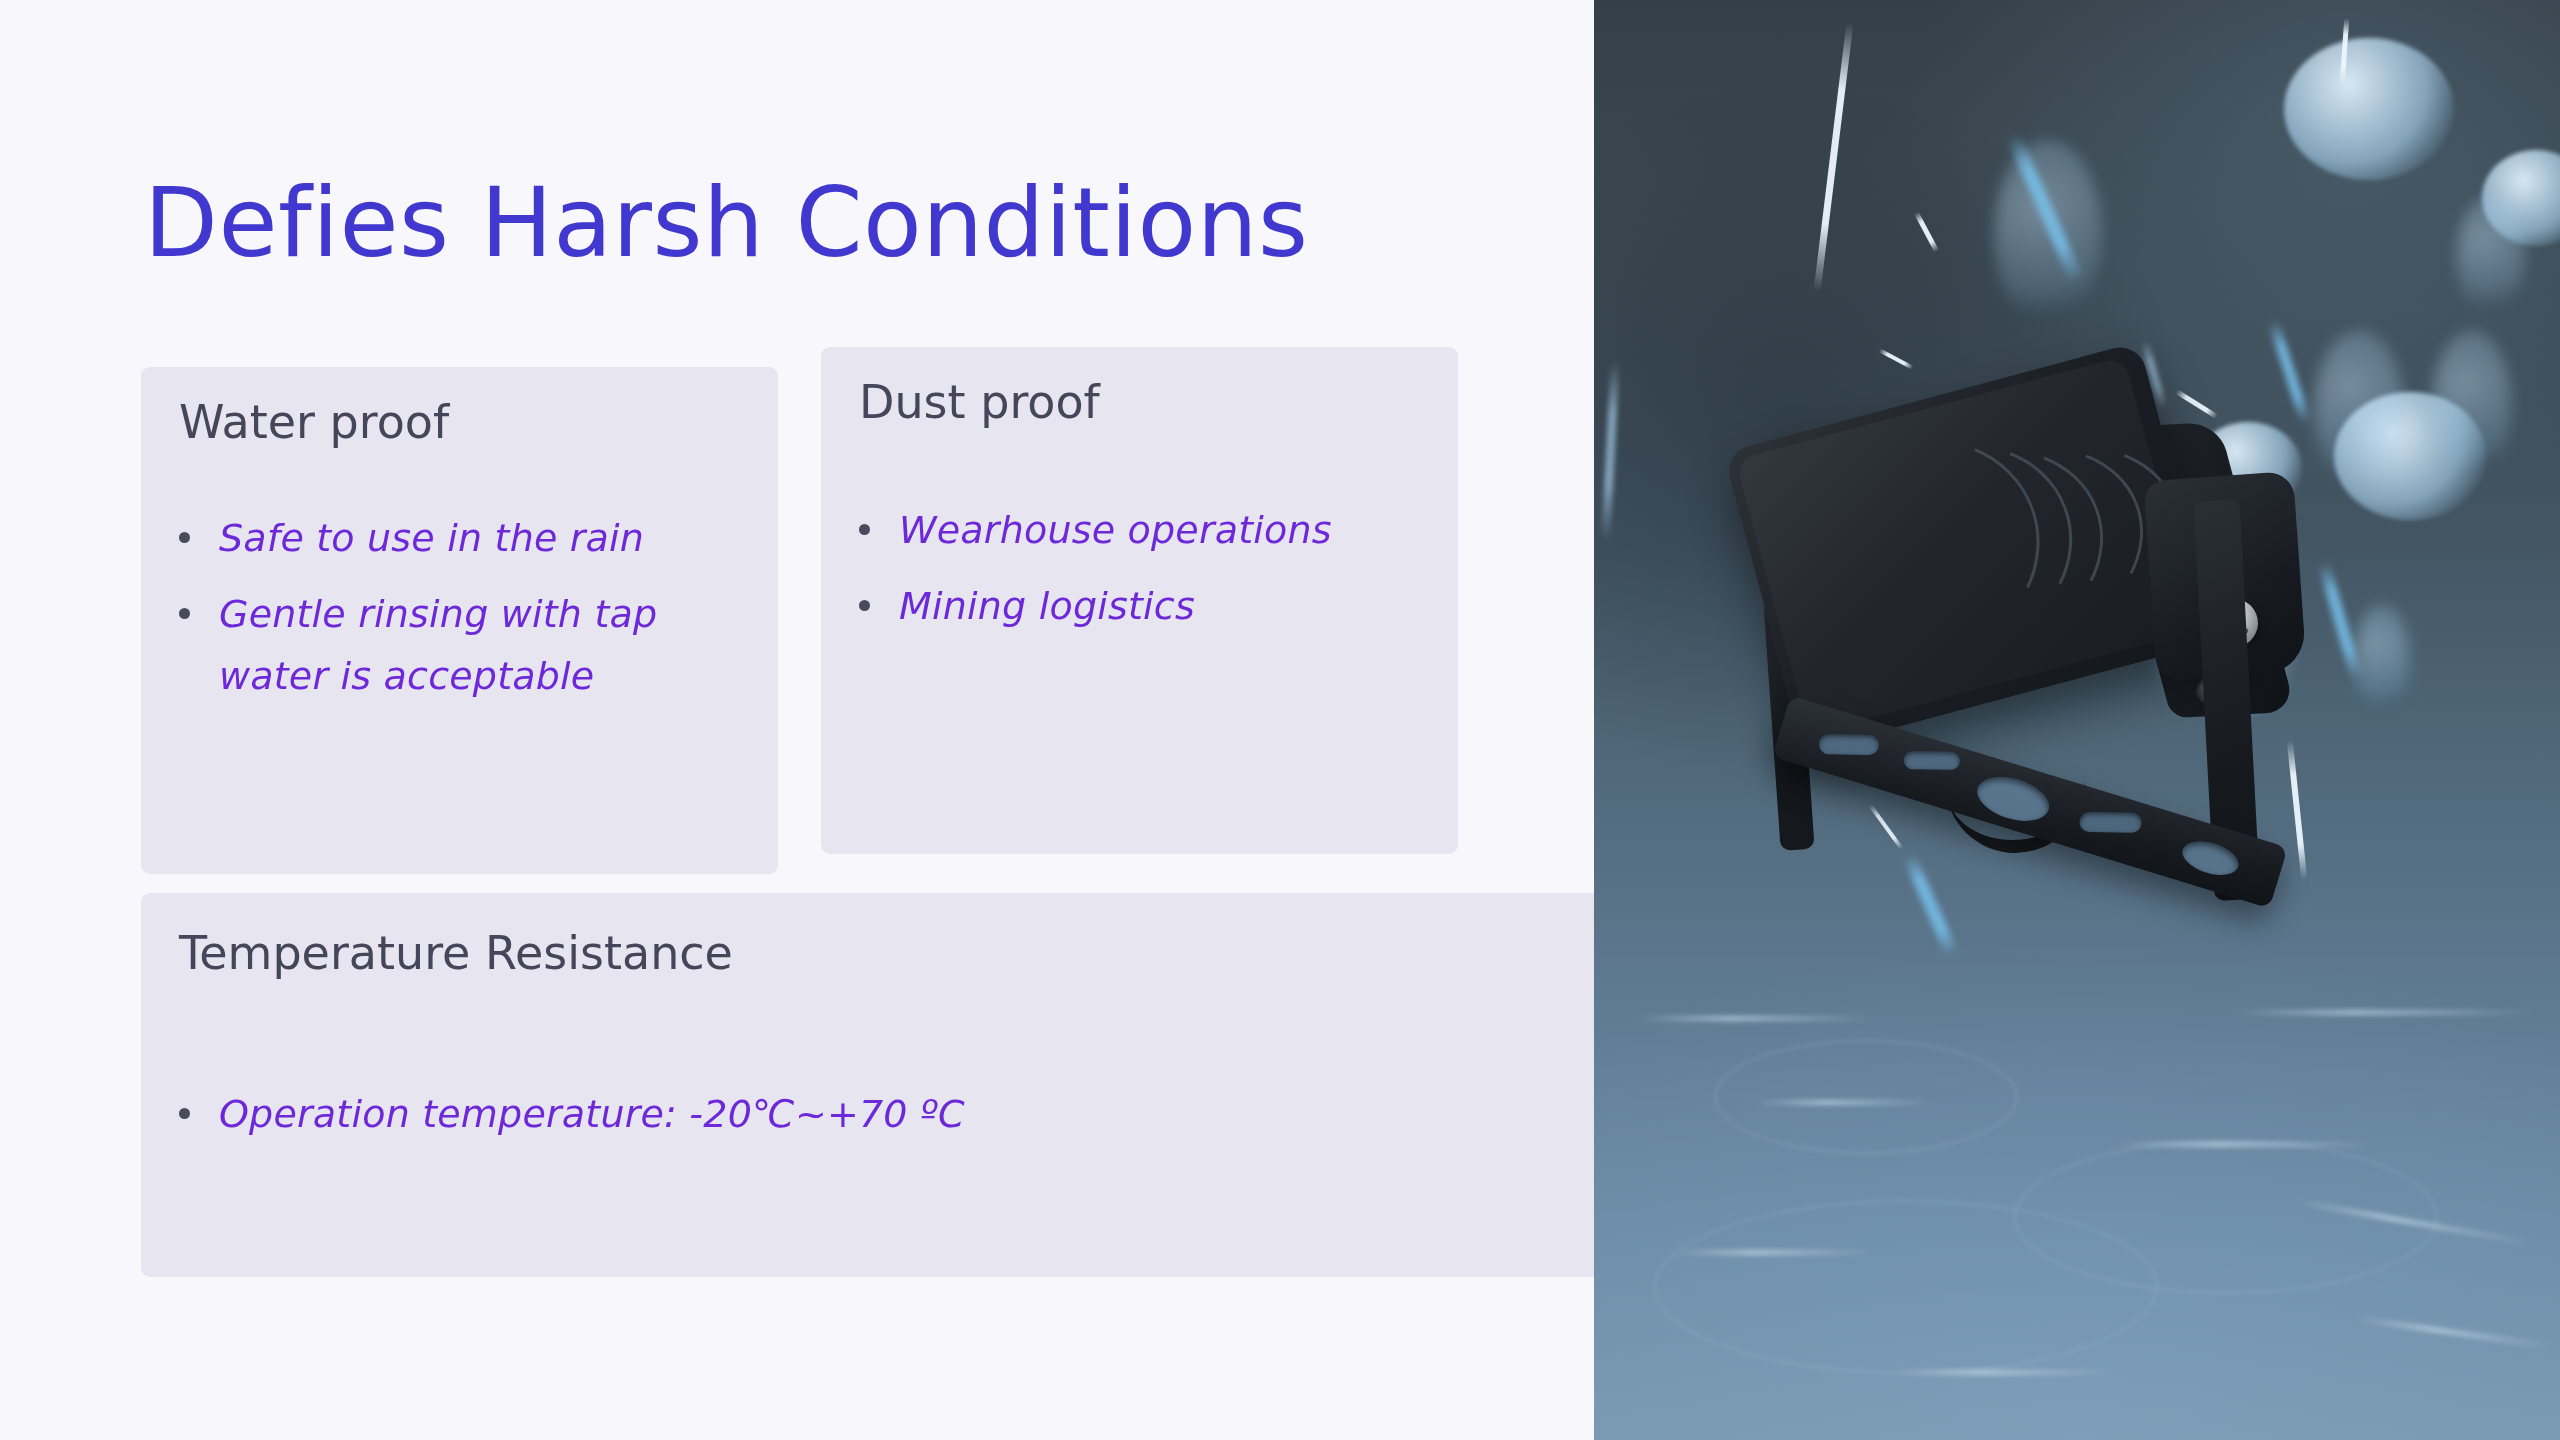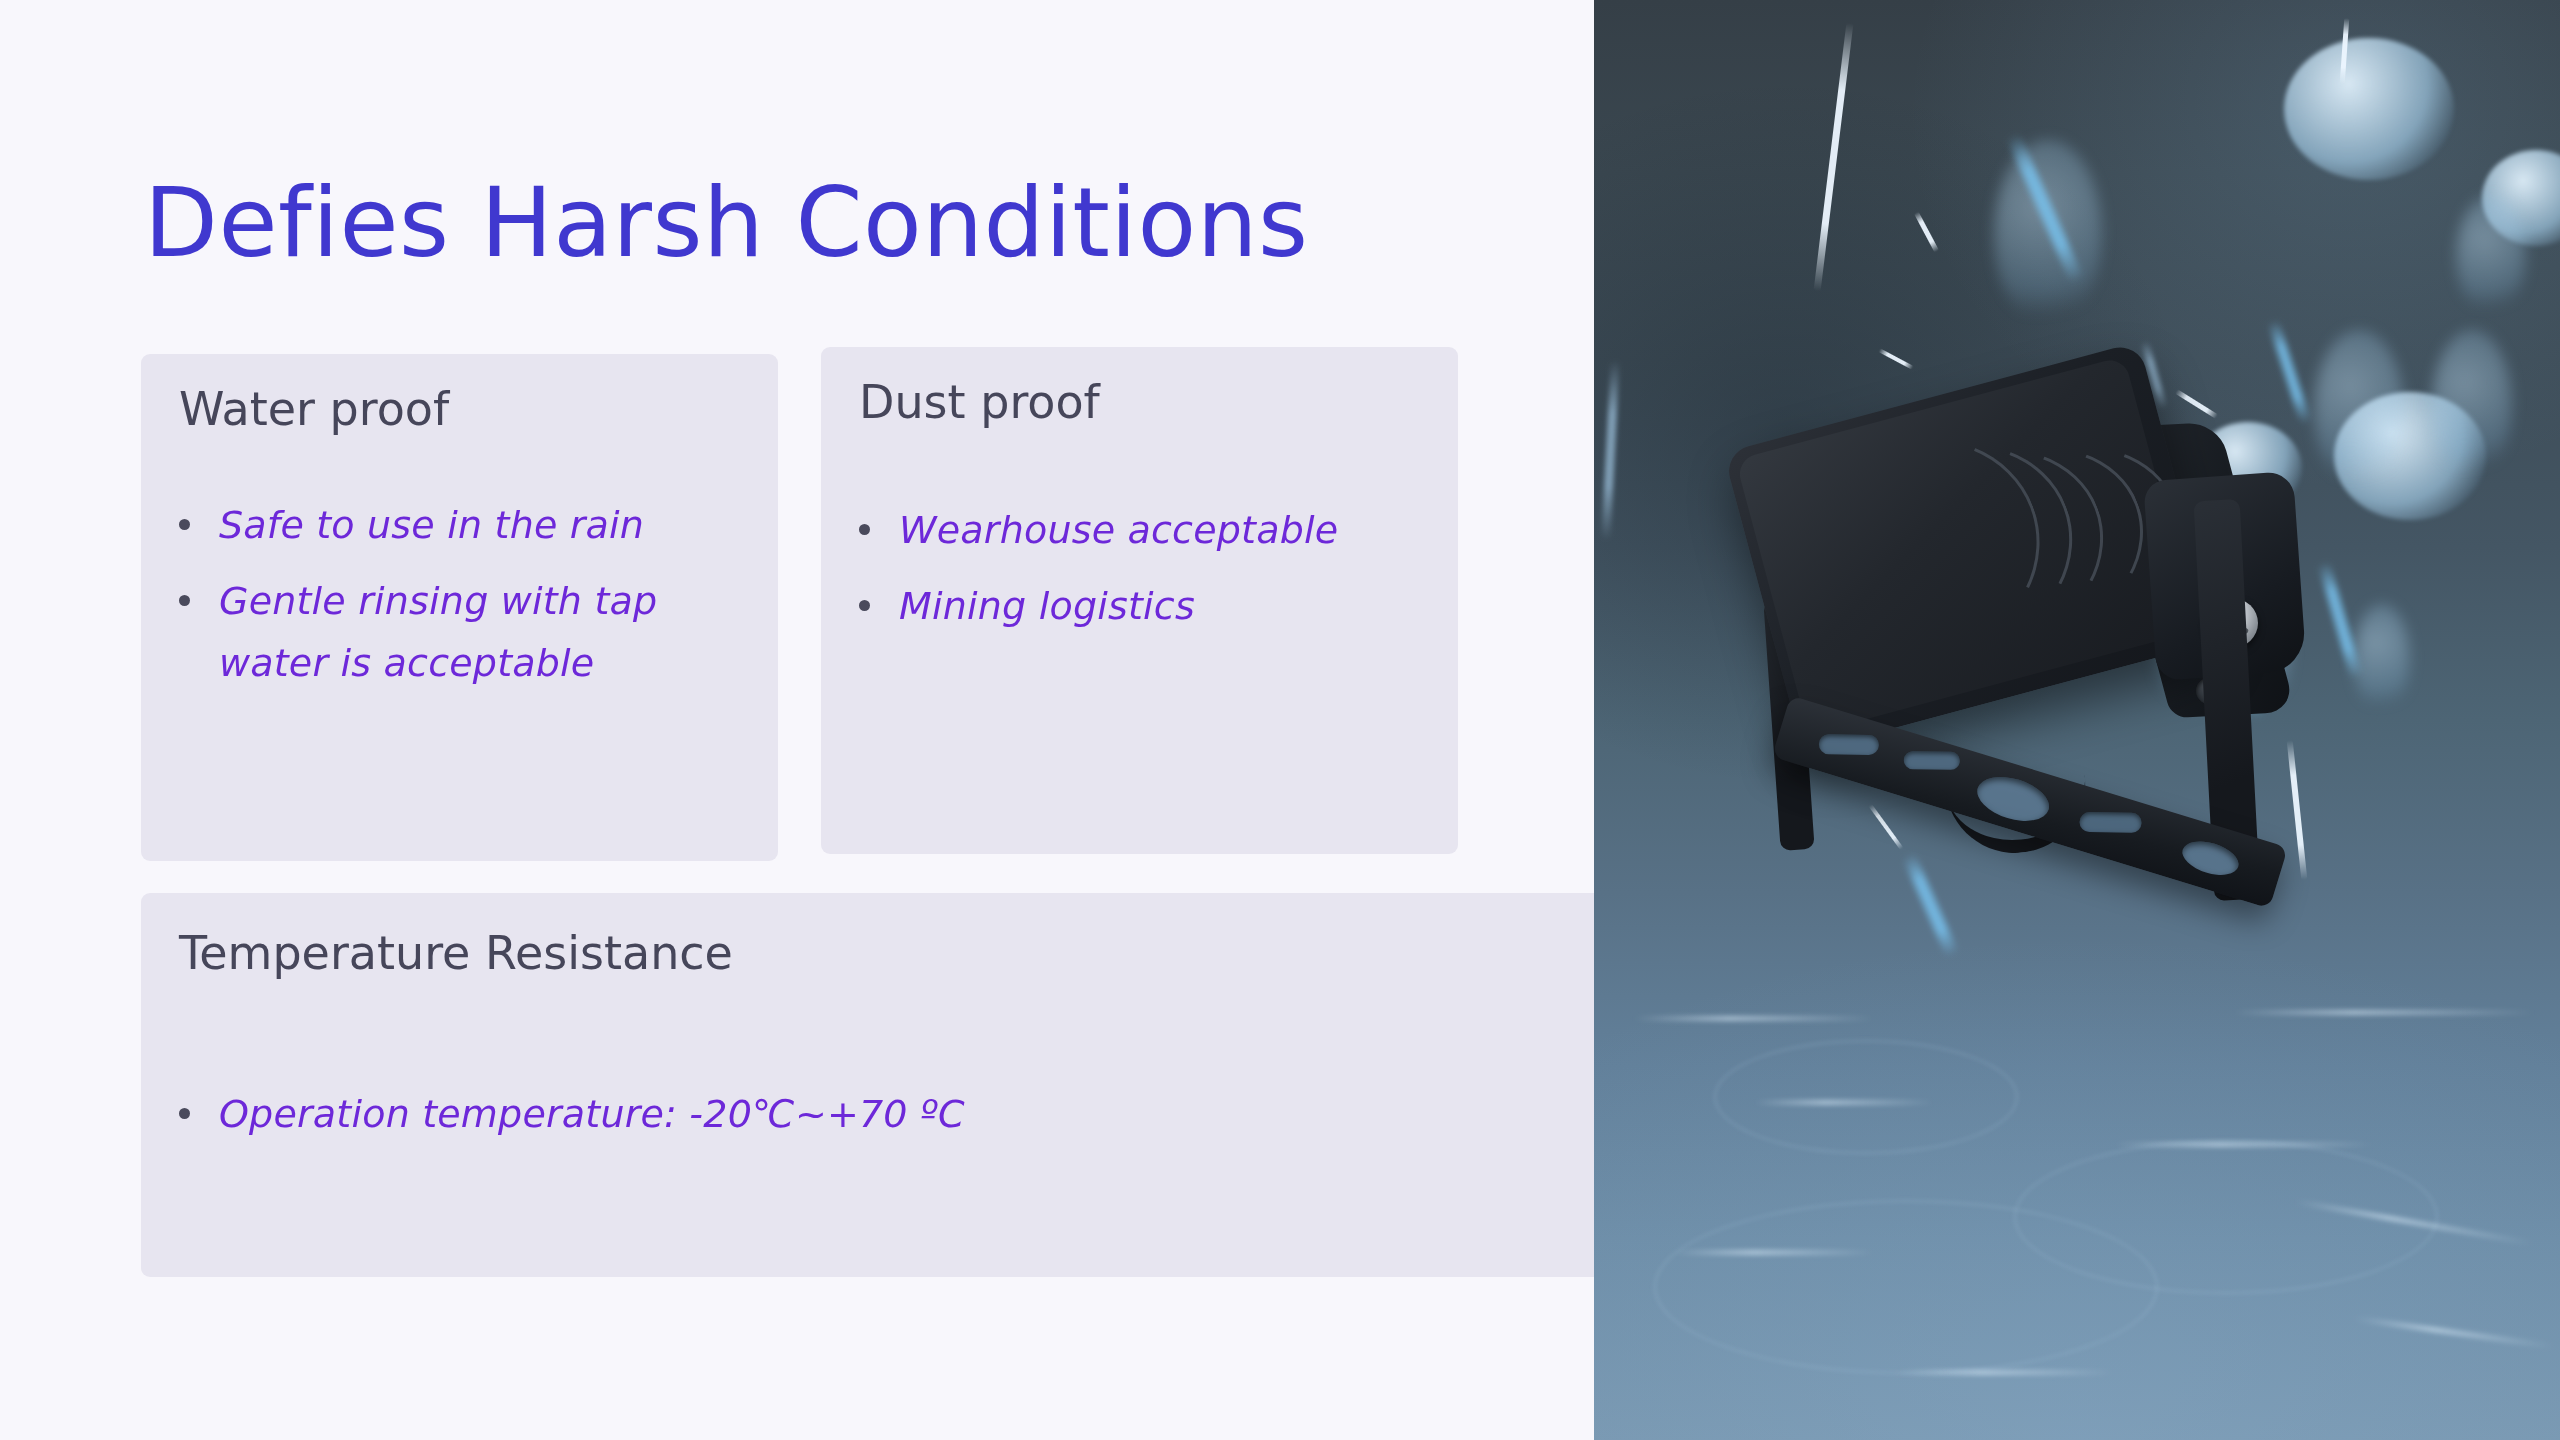--- a/index.html
+++ b/index.html
@@ -38,21 +38,21 @@
     letter-spacing: 0.5px;
     white-space: nowrap;
   }
 
   .card {
     position: absolute;
     background: #e7e5f0;
     border-radius: 9px;
     box-sizing: border-box;
   }
-  .card-water  { left: 141px;  top: 354px;  width: 637px;  height: 507px; }
+  .card-water  { left: 141px;  top: 367px;  width: 637px;  height: 507px; }
   .card-dust   { left: 821px;  top: 347px;  width: 637px;  height: 507px; }
   .card-temp   { left: 141px;  top: 893px;  width: 1526px; height: 384px; }
 
   .card-title {
     position: absolute;
     left: 38px;
     top: 27px;
     font-family: "DejaVu Sans", sans-serif;
     font-size: 46px;
     line-height: 56px;
@@ -332,21 +332,21 @@
           <span class="bullet-text">Gentle rinsing with tap water is acceptable</span>
         </li>
       </ul>
     </div>
 
     <div class="card card-dust">
       <div class="card-title">Dust proof</div>
       <ul class="bullets">
         <li class="bullet">
           <span class="bullet-dot"><span></span></span>
-          <span class="bullet-text">Wearhouse acceptable</span>
+          <span class="bullet-text">Wearhouse operations</span>
         </li>
         <li class="bullet">
           <span class="bullet-dot"><span></span></span>
           <span class="bullet-text">Mining logistics</span>
         </li>
       </ul>
     </div>
 
     <div class="card card-temp">
       <div class="card-title">Temperature Resistance</div>

